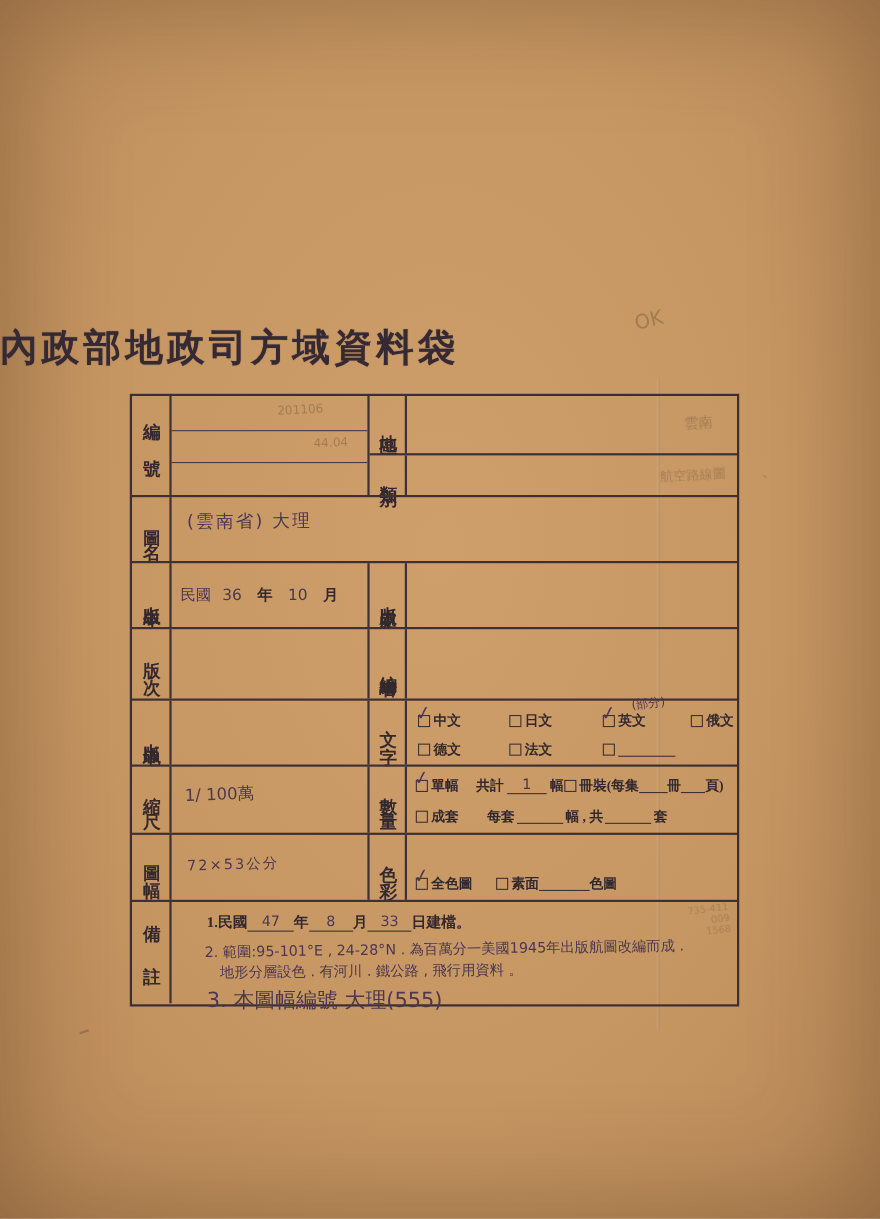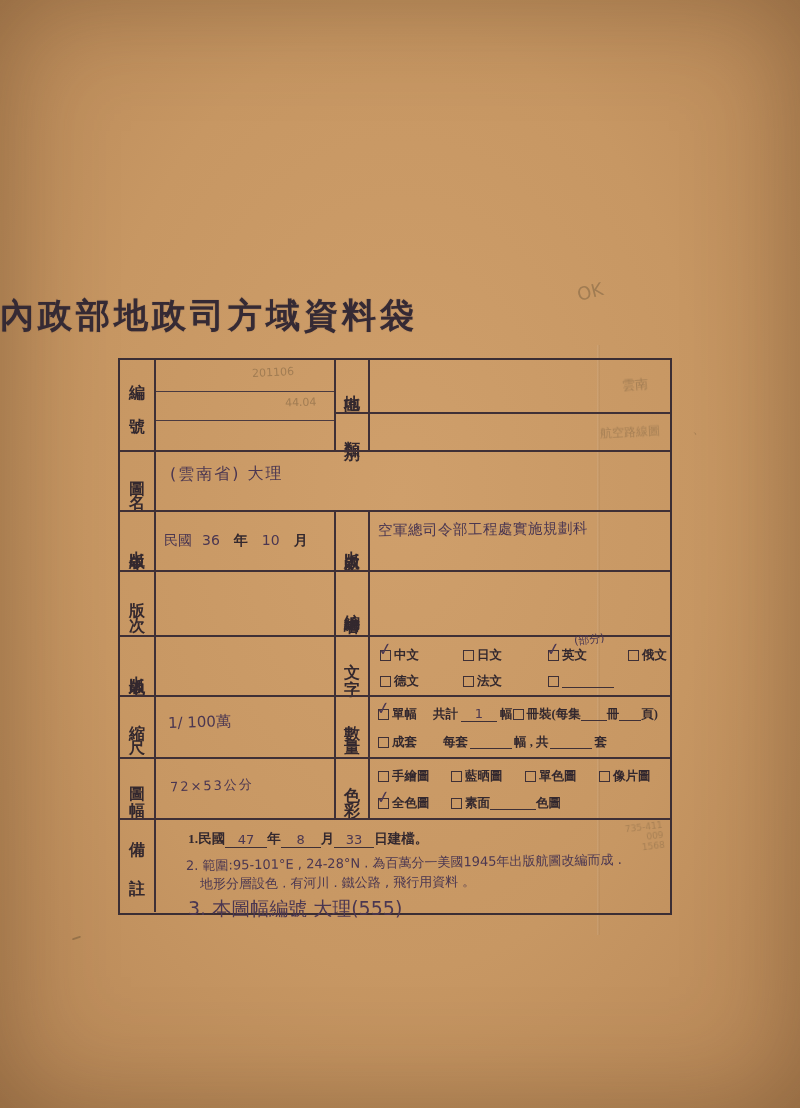--- a/index.html
+++ b/index.html
@@ -63,21 +63,21 @@
   .optline{position:absolute;left:0;right:0;display:flex;align-items:center;font-size:12.5px;font-weight:bold;}
   .opt{display:inline-flex;align-items:center;position:relative;white-space:nowrap;}
   .cb{display:inline-block;width:11px;height:11px;border:1.7px solid var(--ln);margin-right:3px;position:relative;flex:0 0 auto;}
   .mk{position:absolute;left:-3px;top:-12px;font-size:17px;font-weight:bold;color:var(--ink);transform:rotate(-10deg);font-family:"DejaVu Sans",sans-serif;}
   .partial{position:absolute;top:-15px;left:26px;font-size:11px;font-weight:normal;color:var(--ink);font-family:"DejaVu Sans",sans-serif;transform:rotate(-6deg);white-space:nowrap;}
   .bl{display:inline-block;border-bottom:1.6px solid var(--ln);height:13px;vertical-align:-2px;}
   .blv{display:inline-block;border-bottom:1.6px solid var(--ln);height:15px;text-align:center;
        font-family:"DejaVu Sans",sans-serif;color:var(--ink);font-weight:normal;font-size:13px;line-height:13px;}
   .plabel{white-space:nowrap;}
   .notes{font-size:13.5px;}
-  .nline1{position:absolute;left:32px;top:10px;font-weight:bold;display:flex;align-items:flex-end;}
+  .nline1{position:absolute;left:32px;top:10px;font-weight:bold;display:flex;align-items:center;}
   .nline2{position:absolute;left:30px;top:34px;font-size:13px;transform:rotate(-.8deg);white-space:nowrap;}
   .nline2b{position:absolute;left:44px;top:54px;font-size:13px;transform:rotate(-.5deg);}
   .nline3{position:absolute;left:32px;top:76px;font-size:19px;}
   .corner-note{position:absolute;right:6px;top:2px;text-align:right;font-size:9px;line-height:10px;transform:rotate(-7deg);filter:blur(.3px);opacity:.65;}
   .stray{position:absolute;left:692px;top:420px;font-size:14px;color:var(--pencil);opacity:.7;}
   .dash{position:absolute;left:72px;top:937px;width:9px;height:2px;background:rgba(120,92,60,.55);transform:rotate(-18deg);border-radius:2px;}
 </style>
 </head>
 <body>
 
@@ -137,23 +137,20 @@
         <span class="hw">民國</span>
         <span class="hw" style="margin-left:10px">36</span>
         <span style="margin-left:14px;font-weight:bold">年</span>
         <span class="hw" style="margin-left:14px">10</span>
         <span style="margin-left:14px;font-weight:bold">月</span>
       </div>
     </div>
     <div class="lab2">
       <span class="vl ls2">出版處</span>
     </div>
-    <div class="c2">
-      <div class="hw publisher">空軍總司令部工程處實施規劃科</div>
-    </div>
   </div>
 
   <div class="row bt" style="height:65px">
     <div class="lab">
       <span class="vl ls15">版次</span>
     </div>
     <div class="c1">
       <span class="hw"></span>
     </div>
     <div class="lab2">
@@ -277,46 +274,20 @@
     <div class="lab">
       <span class="vl ls15">圖幅</span>
     </div>
     <div class="c1">
       <div class="hw sizeval">72×53公分</div>
     </div>
     <div class="lab2">
       <span class="vl ls15">色彩</span>
     </div>
     <div class="c2">
-      <div class="optline" style="top:9px;padding-left:8px">
-        <span class="opt" style="width:73px">
-          <span class="cb">
-              <span class="mk"></span>
-            </span>
-          <span>手繪圖</span>
-        </span>
-        <span class="opt" style="width:74px">
-          <span class="cb">
-              <span class="mk"></span>
-            </span>
-          <span>藍晒圖</span>
-        </span>
-        <span class="opt" style="width:74px">
-          <span class="cb">
-              <span class="mk"></span>
-            </span>
-          <span>單色圖</span>
-        </span>
-        <span class="opt">
-          <span class="cb">
-              <span class="mk"></span>
-            </span>
-          <span>像片圖</span>
-        </span>
-      </div>
       <div class="optline" style="top:36px;padding-left:8px">
         <span class="opt" style="width:73px">
           <span class="cb">
               <span class="mk">✓</span>
             </span>
           <span>全色圖</span>
         </span>
         <span class="opt">
           <span class="cb">
               <span class="mk"></span>

